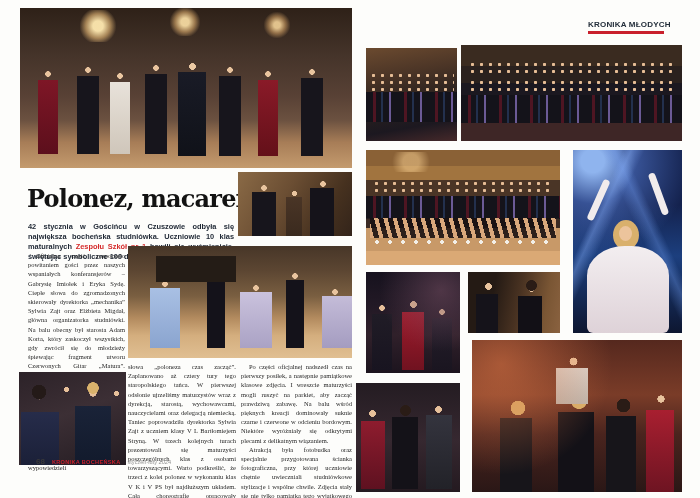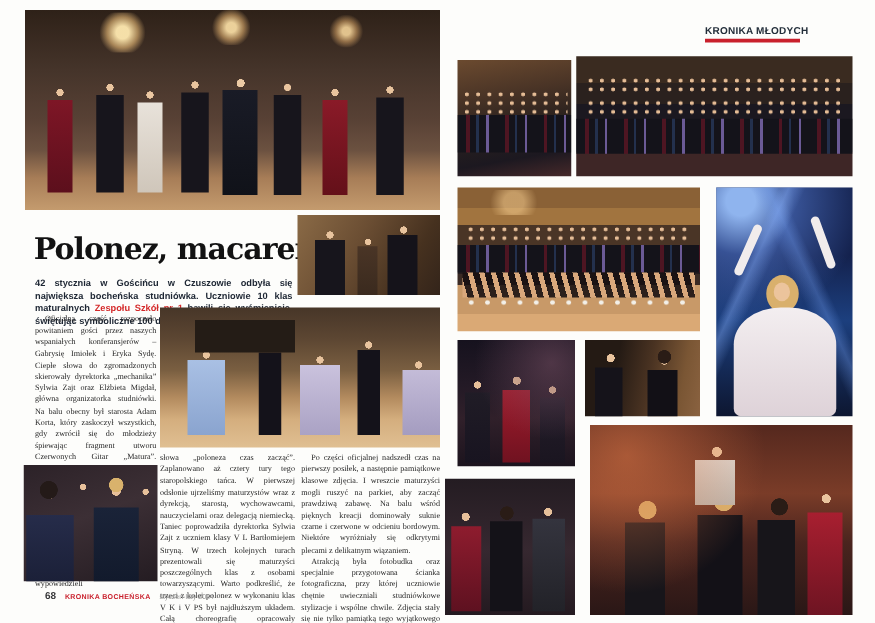--- a/index.html
+++ b/index.html
@@ -24,27 +24,27 @@
   .bodycol{
     position:absolute;font-family:"Liberation Serif",serif;
     font-size:6.5px;line-height:9.2px;color:#262626;text-align:justify;
   }
   .bodycol p{margin:0;text-indent:8px;}
   .bodycol p.noind{text-indent:0;}
   .col1{left:28px;top:251px;width:97px;height:126px;}
   .col2{left:128px;top:362px;width:108px;height:120px;}
   .col3{left:241px;top:362px;width:111px;height:120px;}
 
-  .footer{left:36px;top:472px;position:absolute;display:flex;align-items:baseline;gap:7px;}
+  .footer{left:36px;top:457px;position:absolute;display:flex;align-items:baseline;gap:7px;}
   .footer .pno{font-weight:bold;font-size:8px;color:#38383a;}
   .footer .mag{font-weight:bold;font-size:5.6px;color:#c9202c;letter-spacing:.3px;}
   .footer .iss{font-size:5.6px;color:#969696;}
 
   
-  .badge{left:564px;top:20px;width:76px;position:absolute;text-align:center;}
+  .badge{left:588px;top:20px;width:76px;position:absolute;text-align:center;}
   .badge .blabel{font-size:8px;font-weight:bold;color:#232e3a;letter-spacing:.2px;white-space:nowrap;}
   .badge .bbar{height:3px;background:#c9202c;margin-top:2px;}
 
   
   
   .ph-main{left:20px;top:8px;width:332px;height:160px;
     background:
       radial-gradient(circle, rgba(255,233,176,.95) 0 20%, rgba(255,205,130,.55) 48%, transparent 72%) 58px 2px/40px 32px no-repeat,
       radial-gradient(circle, rgba(255,227,168,.9) 0 18%, rgba(255,200,125,.5) 45%, transparent 70%) 148px 0px/34px 28px no-repeat,
       radial-gradient(circle, rgba(255,221,160,.85) 0 16%, rgba(255,195,120,.45) 42%, transparent 68%) 242px 4px/30px 26px no-repeat,

